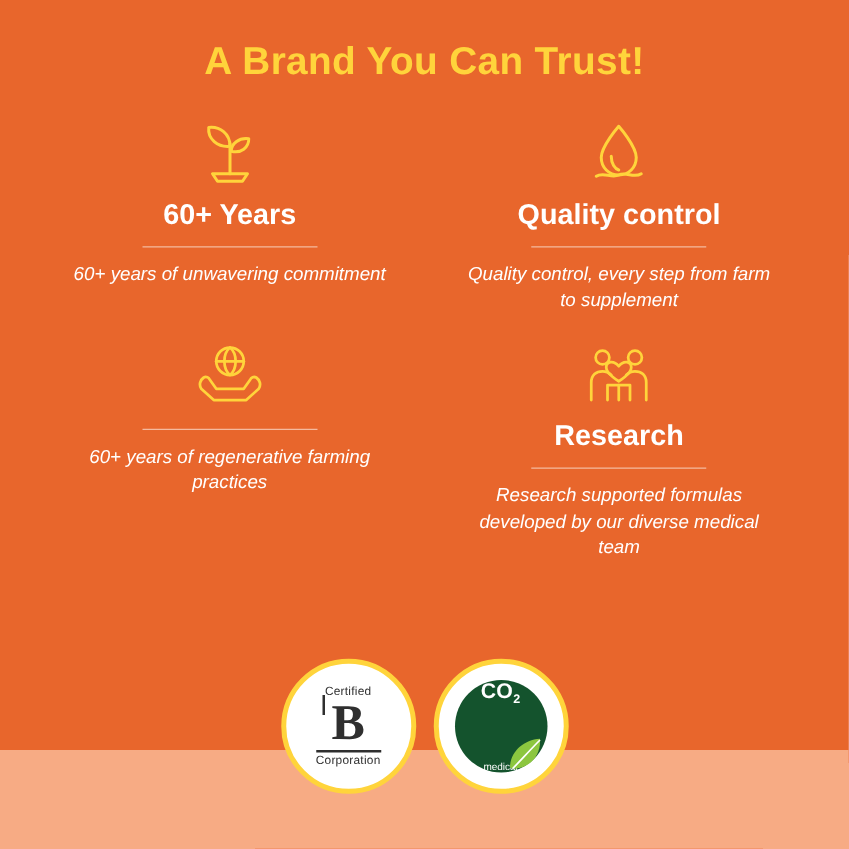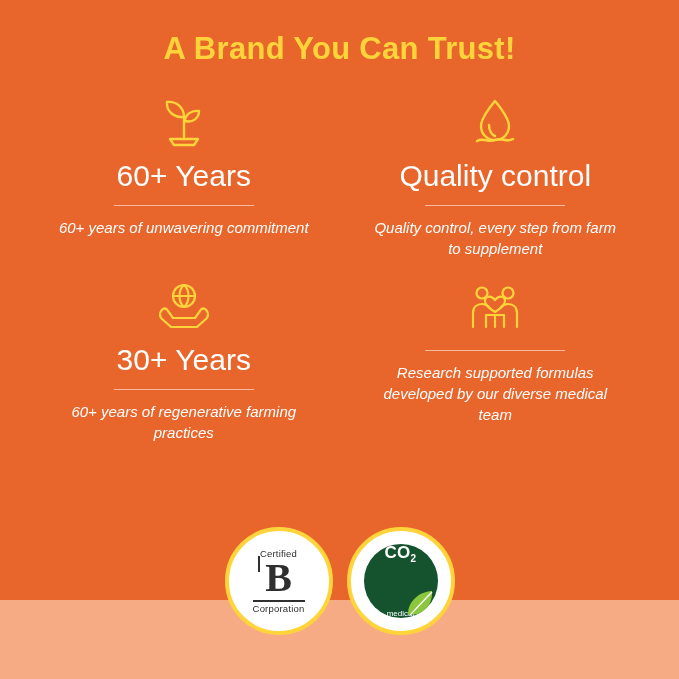--- a/index.html
+++ b/index.html
@@ -54,22 +54,22 @@
     margin-bottom: 14px;
   }
   .icon-wrap {
     height: 64px;
     display: flex;
     align-items: center;
     justify-content: center;
   }
   .cell-title {
     color: #ffffff;
-    font-size: 30px;
-    font-weight: normal;
+    font-size: 23px;
+    font-weight: bold;
     margin: 6px 0 0 0;
     line-height: 1.1;
   }
   .rule {
     width: 140px;
     height: 1px;
     background: rgba(255,255,255,0.55);
     margin: 13px auto 0 auto;
   }
   .cell-desc {
@@ -213,37 +213,37 @@
 
     <div class="cell">
       <div class="icon-wrap">
         <svg width="58" height="52" viewBox="0 0 58 52" fill="none" stroke="#ffd43b" stroke-width="2.2" stroke-linecap="round" stroke-linejoin="round">
           <circle cx="29" cy="17" r="11"></circle>
           <path d="M18 17 H40"></path>
           <path d="M29 6 C23 11, 23 23, 29 28 C35 23, 35 11, 29 6 Z"></path>
           <path d="M8 30 C5 32, 4 36, 6 39 L16 48 H42 L52 39 C54 36, 53 32, 50 30 C48 29, 46 30, 45 32 L40 39 H18 L13 32 C12 30, 10 29, 8 30 Z"></path>
         </svg>
       </div>
-      <div class="cell-title">30+ Years</div>
       <div class="rule"></div>
       <div class="cell-desc">60+ years of regenerative farming practices</div>
     </div>
 
     <div class="cell">
       <div class="icon-wrap">
         <svg width="58" height="52" viewBox="0 0 58 52" fill="none" stroke="#ffd43b" stroke-width="2.2" stroke-linecap="round" stroke-linejoin="round">
           <path d="M29 21 C25 16, 19 17, 19 22 C19 27, 29 33, 29 33 C29 33, 39 27, 39 22 C39 17, 33 16, 29 21 Z"></path>
           <circle cx="16" cy="14" r="5.5"></circle>
           <circle cx="42" cy="14" r="5.5"></circle>
           <path d="M7 48 V34 C7 28, 11 25, 16 25 C19 25, 21 26, 23 28"></path>
           <path d="M51 48 V34 C51 28, 47 25, 42 25 C39 25, 37 26, 35 28"></path>
           <path d="M20 48 V36 H38 V48"></path>
           <path d="M29 36 V48"></path>
         </svg>
       </div>
+      <div class="cell-title">Research</div>
       <div class="rule"></div>
       <div class="cell-desc">Research supported formulas developed by our diverse medical team</div>
     </div>
 
   </div>
 
   <div class="badges">
 
     <div class="badge">
       <div class="b-corp">

